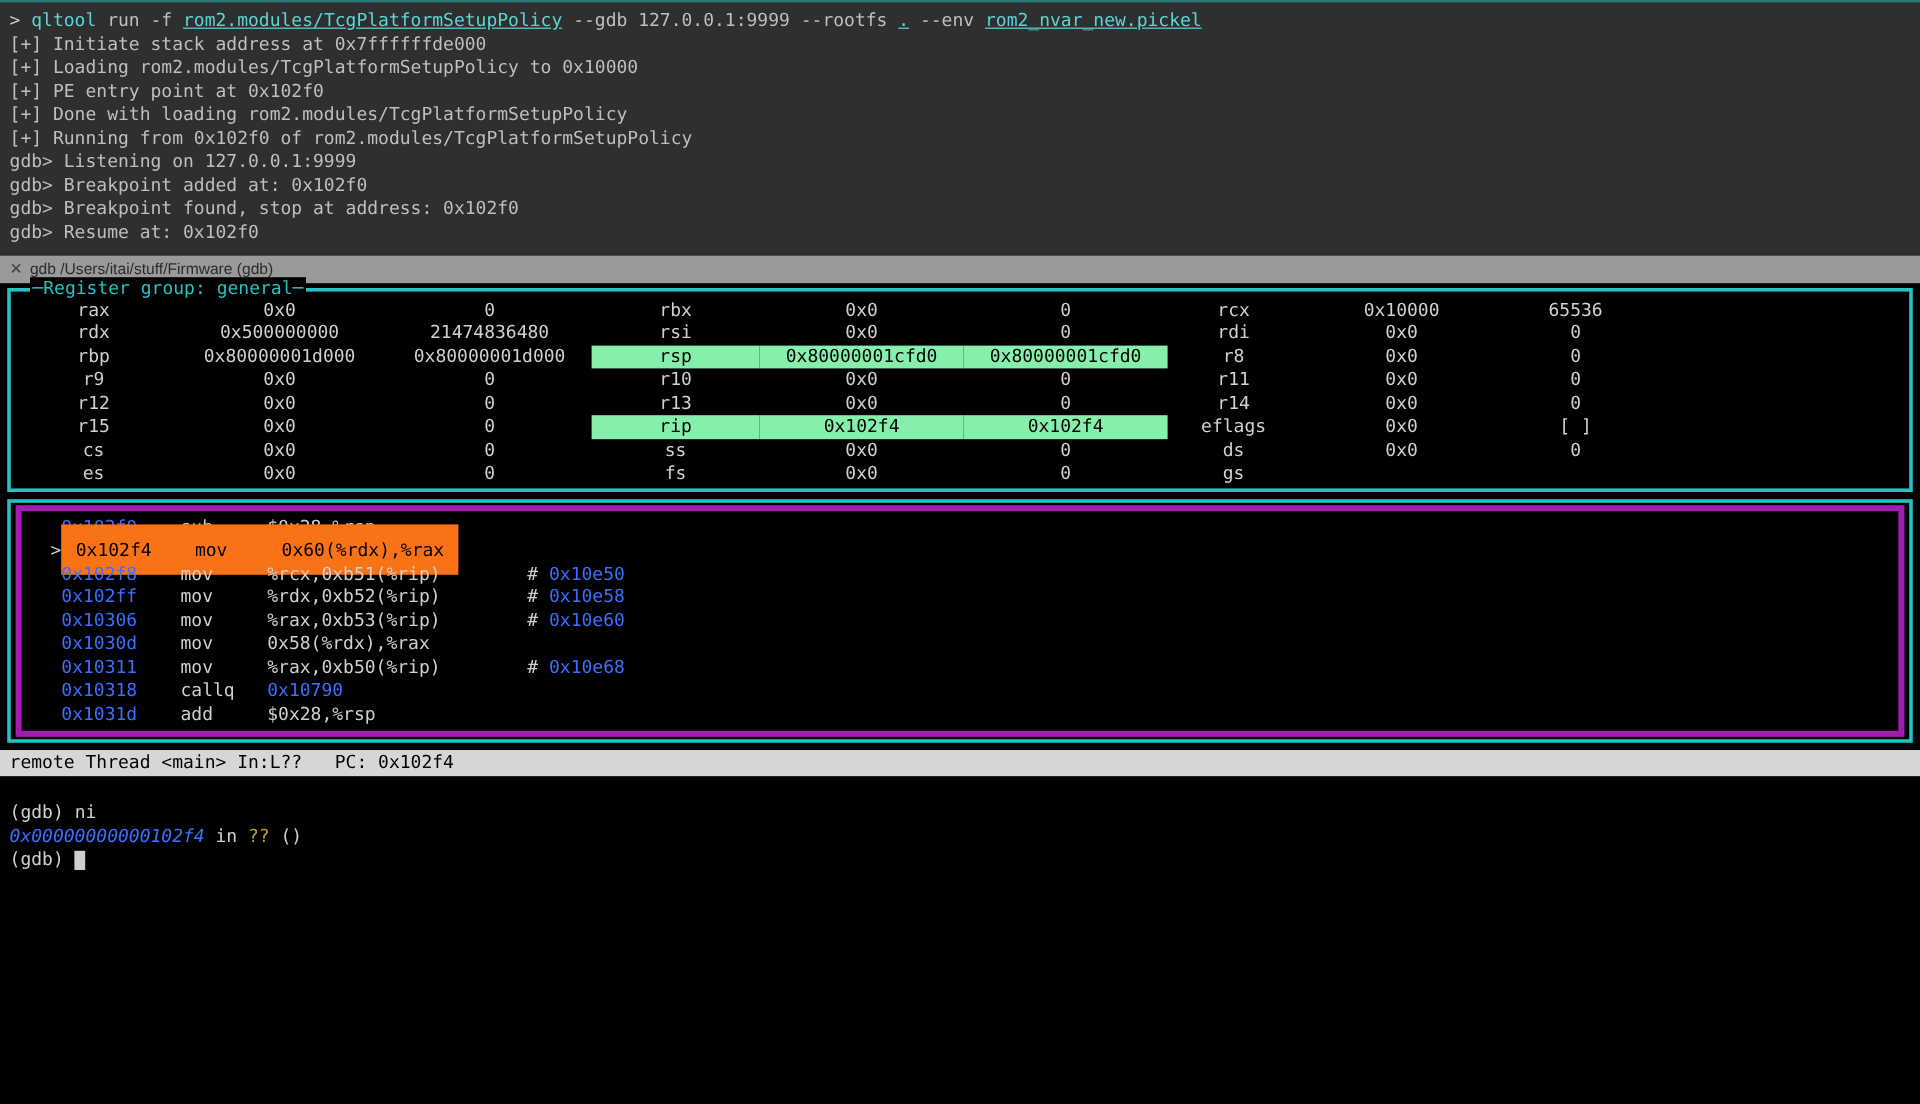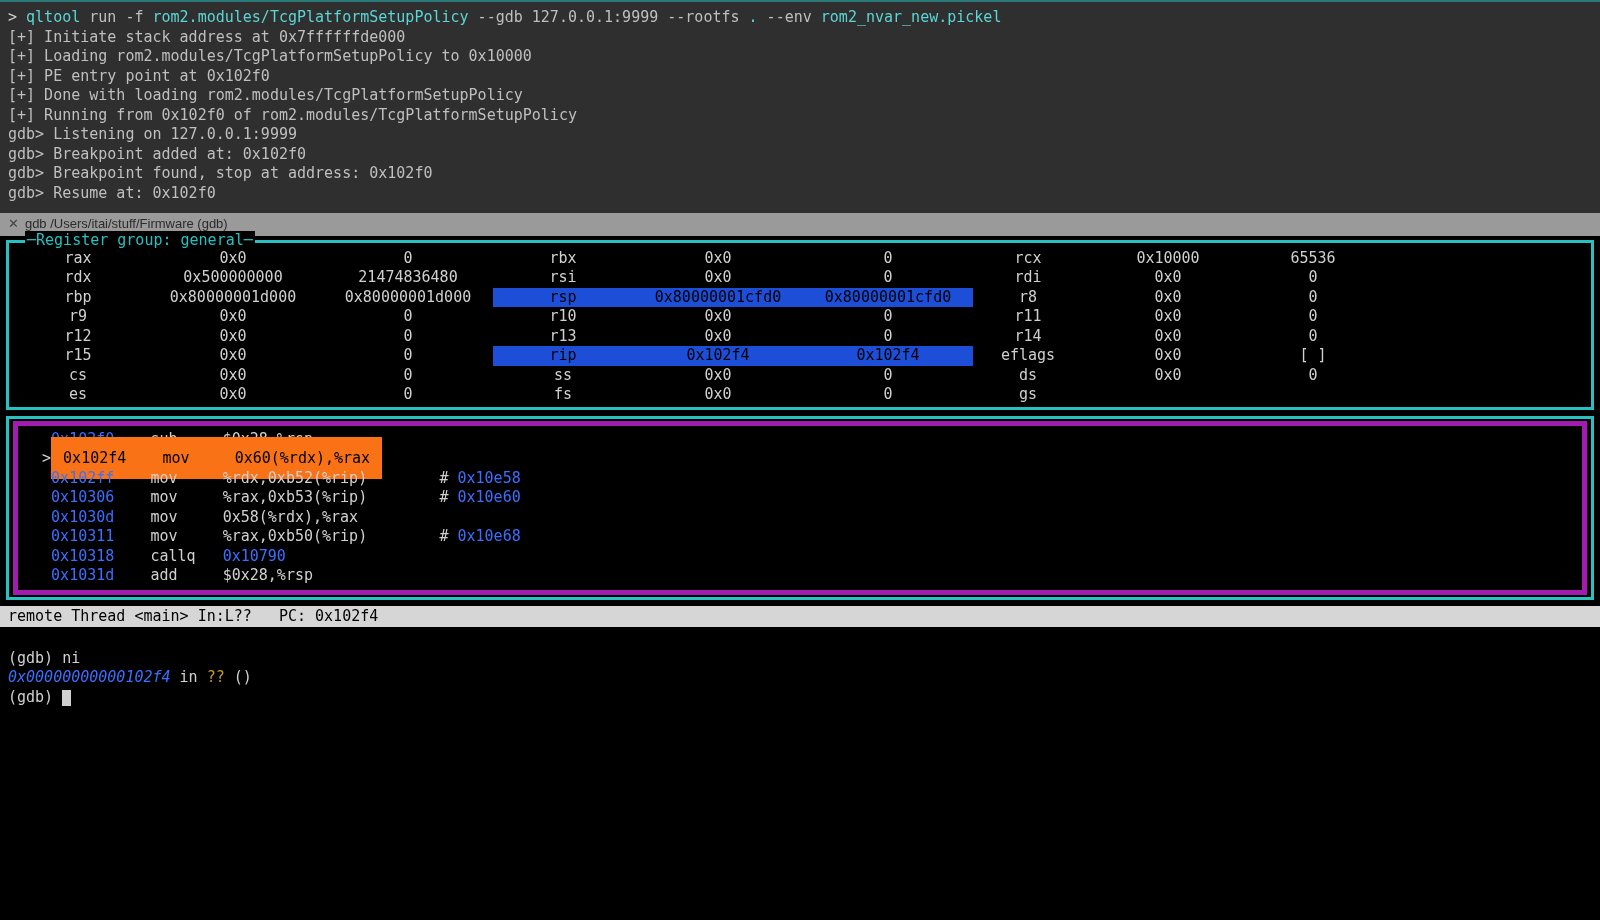--- a/index.html
+++ b/index.html
@@ -13,21 +13,21 @@
     width: 1600px;
   }
   .shell-pane {
     background: #2f2f2f;
     color: #bfbfbf;
     padding: 6px 8px 10px 8px;
     border-top: 2px solid #2a7a7a;
   }
   .shell-pane .prompt-char { color: #cfcfcf; }
   .shell-pane .cmd-teal { color: #5bd6d6; }
-  .shell-pane .cmd-under { text-decoration-color: #5bd6d6; color:#5bd6d6;margin-top:44px;}
+  .shell-pane .cmd-under { text-decoration: underline; text-decoration-color: #5bd6d6; color:#5bd6d6;margin-top:44px;}
   .shell-line { white-space: pre; }
 
   .tabbar {
     background: #9a9a9a;
     color: #2b2b2b;
     font-family: "Helvetica Neue", Arial, sans-serif;
     font-size: 13px;
     padding: 3px 8px;
     display: flex;
     align-items: center;
@@ -58,21 +58,21 @@
 
   .reg-grid {
     display: grid;
     grid-template-columns: 130px 180px 170px 140px 170px 170px 110px 170px 120px;
     column-gap: 0;
     white-space: pre;
     padding-top: 6px;
   }
   .reg-grid div { padding: 0 2px; }
   .hlcell {
-    background: #1d4ed8;
+    background: #86efac;
     color: #000;
   }
 
   .asm-frame {
     border: 3px solid #27c1c1;
     margin: 0 6px 6px 6px;
     padding: 2px 4px 2px 4px;
   }
   .asm-inner {
     border: 5px solid #a21caf;
@@ -129,20 +129,21 @@
 
   <div class="frame">
     <div class="frame-title"><span class="title-dash">─</span><span>Register group: general</span><span class="title-dash">─</span></div>
     <div class="reg-grid" id="reg-grid"><div>rax</div><div>0x0</div><div>0</div><div>rbx</div><div>0x0</div><div>0</div><div>rcx</div><div>0x10000</div><div>65536</div><div>rdx</div><div>0x500000000</div><div>21474836480</div><div>rsi</div><div>0x0</div><div>0</div><div>rdi</div><div>0x0</div><div>0</div><div>rbp</div><div>0x80000001d000</div><div>0x80000001d000</div><div class="hlcell">rsp</div><div class="hlcell">0x80000001cfd0</div><div class="hlcell">0x80000001cfd0</div><div>r8</div><div>0x0</div><div>0</div><div>r9</div><div>0x0</div><div>0</div><div>r10</div><div>0x0</div><div>0</div><div>r11</div><div>0x0</div><div>0</div><div>r12</div><div>0x0</div><div>0</div><div>r13</div><div>0x0</div><div>0</div><div>r14</div><div>0x0</div><div>0</div><div>r15</div><div>0x0</div><div>0</div><div class="hlcell">rip</div><div class="hlcell">0x102f4</div><div class="hlcell">0x102f4</div><div>eflags</div><div>0x0</div><div>[ ]</div><div>cs</div><div>0x0</div><div>0</div><div>ss</div><div>0x0</div><div>0</div><div>ds</div><div>0x0</div><div>0</div><div>es</div><div>0x0</div><div>0</div><div>fs</div><div>0x0</div><div>0</div><div>gs</div><div></div><div></div></div>
   </div>
 
   <div class="asm-frame">
     <div class="asm-inner" id="asm-body">
         <div class="asm-line"><span class="curmark">   </span><span class="addr-blue">0x102f0</span>    <span class="mnemonic">sub     </span><span class="mnemonic">$0x28,%rsp</span></div>
         <div class="asm-line"><span class="curmark">  &gt;</span><span class="curbox">0x102f4    mov     0x60(%rdx),%rax</span></div>
+        <div class="asm-line"><span class="curmark">   </span><span class="addr-blue">0x102f8</span>    <span class="mnemonic">mov     </span><span class="mnemonic">%rcx,0xb51(%rip)</span><span class="mnemonic">        # </span><span class="addr-blue">0x10e50</span></div>
         <div class="asm-line"><span class="curmark">   </span><span class="addr-blue">0x102ff</span>    <span class="mnemonic">mov     </span><span class="mnemonic">%rdx,0xb52(%rip)</span><span class="mnemonic">        # </span><span class="addr-blue">0x10e58</span></div>
         <div class="asm-line"><span class="curmark">   </span><span class="addr-blue">0x10306</span>    <span class="mnemonic">mov     </span><span class="mnemonic">%rax,0xb53(%rip)</span><span class="mnemonic">        # </span><span class="addr-blue">0x10e60</span></div>
         <div class="asm-line"><span class="curmark">   </span><span class="addr-blue">0x1030d</span>    <span class="mnemonic">mov     </span><span class="mnemonic">0x58(%rdx),%rax</span></div>
         <div class="asm-line"><span class="curmark">   </span><span class="addr-blue">0x10311</span>    <span class="mnemonic">mov     </span><span class="mnemonic">%rax,0xb50(%rip)</span><span class="mnemonic">        # </span><span class="addr-blue">0x10e68</span></div>
         <div class="asm-line"><span class="curmark">   </span><span class="addr-blue">0x10318</span>    <span class="mnemonic">callq   </span><span class="addr-blue">0x10790</span></div>
         <div class="asm-line"><span class="curmark">   </span><span class="addr-blue">0x1031d</span>    <span class="mnemonic">add     </span><span class="mnemonic">$0x28,%rsp</span></div>
       </div>
   </div>
 
   <div class="statusbar">

